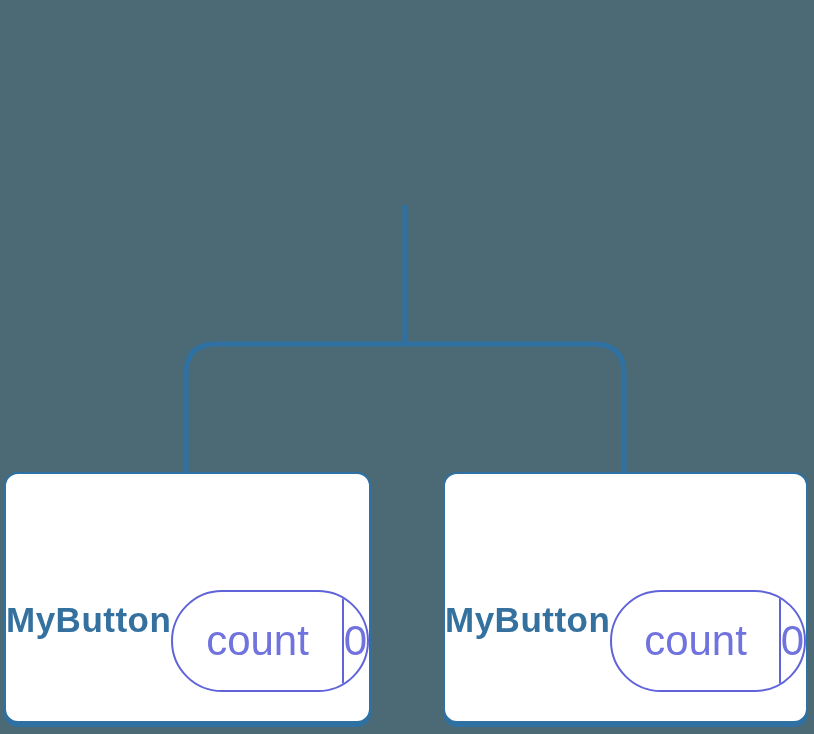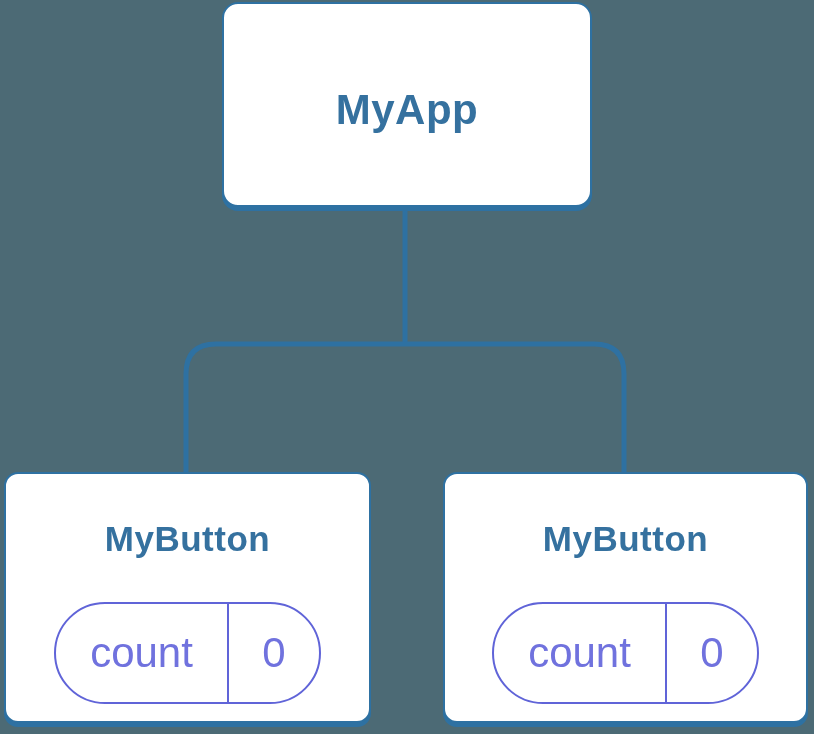--- a/index.html
+++ b/index.html
@@ -48,21 +48,21 @@
   .node-root .node-label {
     font-size: 42px;
     font-weight: 600;
     color: var(--node-text);
     letter-spacing: 0.5px;
   }
   .node-child {
     top: 472px;
     width: 367px; height: 251px;
     border-radius: 14px;
-    display: flex; flex-direction: column; align-items: center;
+    display: flex; flex-direction: row; align-items: center;
     padding-top: 44px;
   }
   .node-child.left  { left: 4px; }
   .node-child.right { left: 443px; width: 365px; }
   .node-child .node-label {
     font-size: 35px;
     font-weight: 600;
     color: var(--node-text);
     line-height: 42px;
     letter-spacing: 0.5px;
@@ -94,23 +94,20 @@
 </head>
 <body>
 
 <div class="stage">
 
   <svg class="connector" viewBox="0 0 814 734" xmlns="http://www.w3.org/2000/svg" aria-hidden="true">
     <path d="M405 205 L405 344"></path>
     <path d="M186 473 L186 374 Q186 344 216 344 L594 344 Q624 344 624 374 L624 473"></path>
   </svg>
 
-  <div class="node node-root">
-    <span class="node-label">MyApp</span>
-  </div>
 
   <div class="node node-child left">
     <span class="node-label">MyButton</span>
     <div class="state-pill">
       <div class="state-key-cell">
         <span class="state-text">count</span>
       </div>
       <div class="state-value-cell">
         <span class="state-text">0</span>
       </div>

